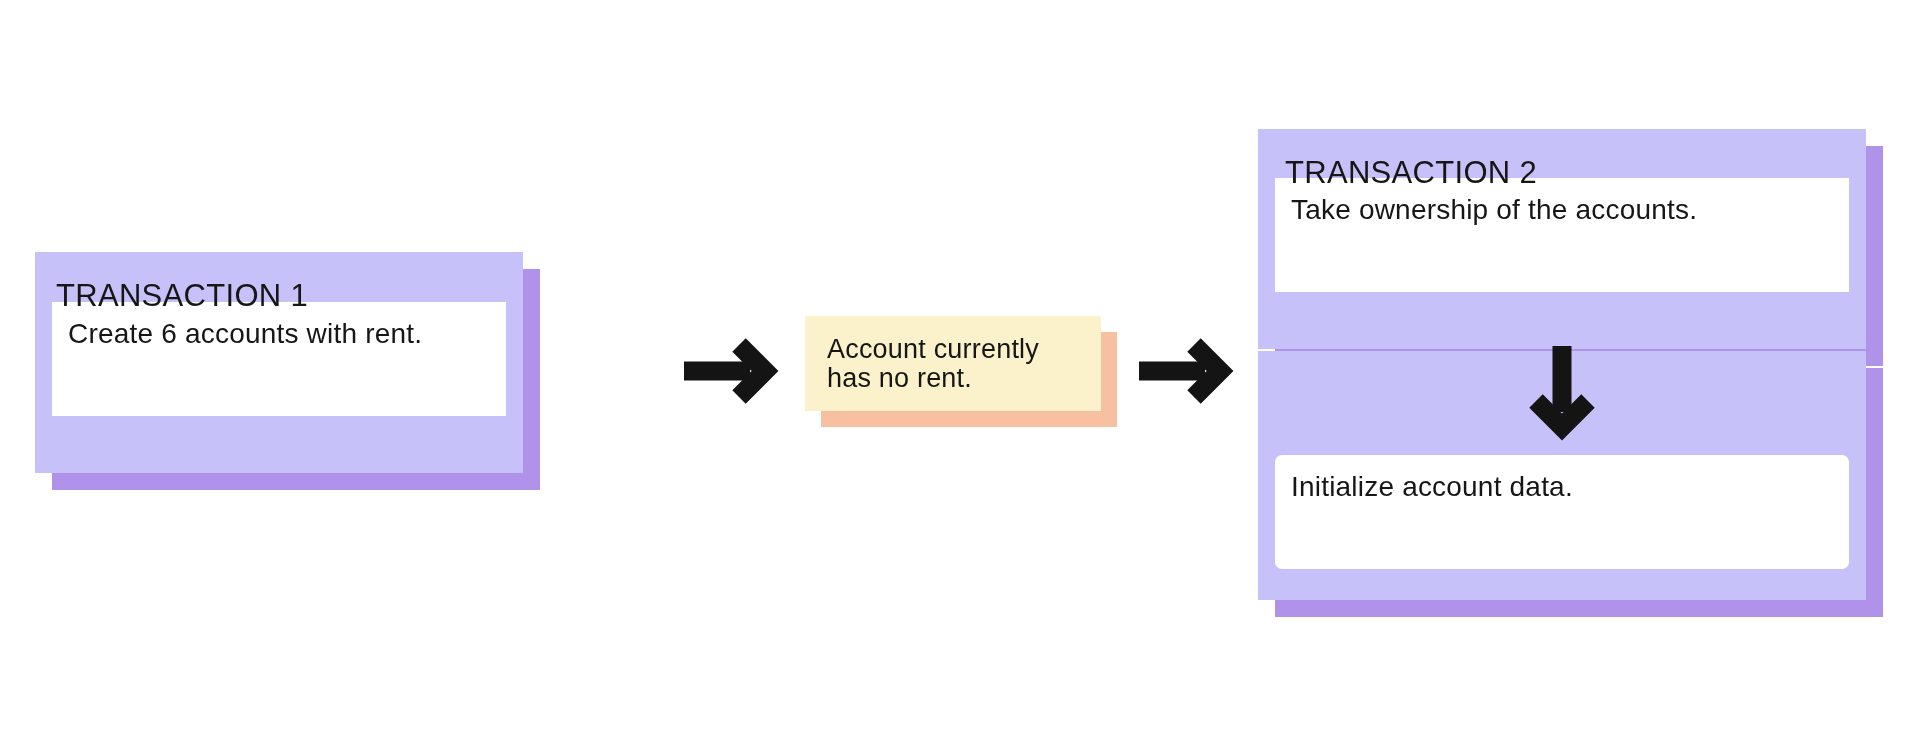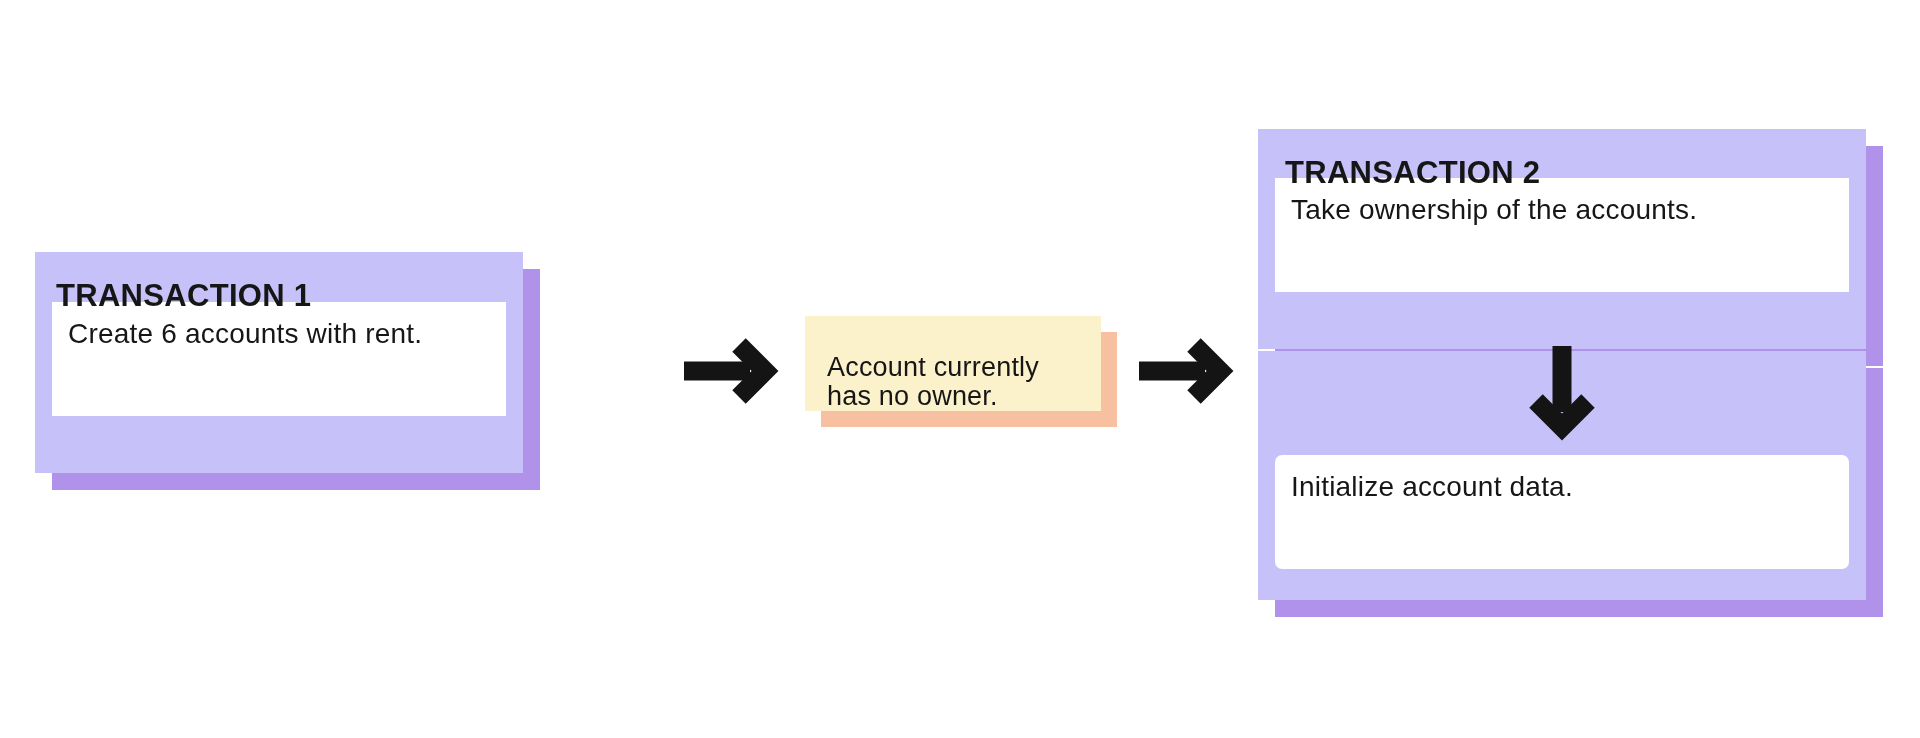--- a/index.html
+++ b/index.html
@@ -17,21 +17,21 @@
     color: #161616;
   }
   .abs { position: absolute; }
 
   
   .card {
     background: var(--lavender, #C6C1F8);
     box-shadow: 17px 17px 0 0 var(--purple_shadow, #B092EB);
   }
   .card-title {
-    font-weight: 700;
+    font-weight: 400;
     font-size: 31px;
     line-height: 1.15;
     letter-spacing: 0.3px;
     white-space: nowrap;
     border-radius: 24px;
   }
   .step {
     background: var(--white, #FFFFFF);
     margin: 0 17px;
     height: 114px;
@@ -53,21 +53,21 @@
   .t2b { left: 0; top: 222px; width: 608px; height: 249px; }
   .t2b .step { margin-top: 104px; border-radius: 7px; }
 
   
   .note {
     left: 805px; top: 316px; width: 296px; height: 95px;
     background: var(--yellow, #FBF2CB);
     box-shadow: 16px 16px 0 0 var(--salmon_shadow, #F7C1A1);
     display: flex;
     flex-direction: column;
-    justify-content: flex-end;
+    justify-content: center;
     box-sizing: border-box;
     padding-left: 22px;
     font-size: 27px;
     line-height: 29px;
     letter-spacing: 0.2px;
   }
 
   
   .arrow svg { display: block; }
   .arrow-right-1 { left: 682px; top: 336px; }
@@ -93,21 +93,21 @@
 
   <div class="abs arrow arrow-right-1">
     <svg width="100" height="70" viewBox="0 0 100 70" aria-hidden="true">
       <line x1="2" y1="35" x2="68" y2="35"></line>
       <path d="M57,9 L83,35 L57,61"></path>
     </svg>
   </div>
 
   <div class="abs note">
     <div>Account currently</div>
-    <div>has no owner.</div>
+    <div>has no rent.</div>
   </div>
 
   <div class="abs arrow arrow-right-2">
     <svg width="100" height="70" viewBox="0 0 100 70" aria-hidden="true">
       <line x1="2" y1="35" x2="68" y2="35"></line>
       <path d="M57,9 L83,35 L57,61"></path>
     </svg>
   </div>
 
   <div class="abs t2-wrap">

